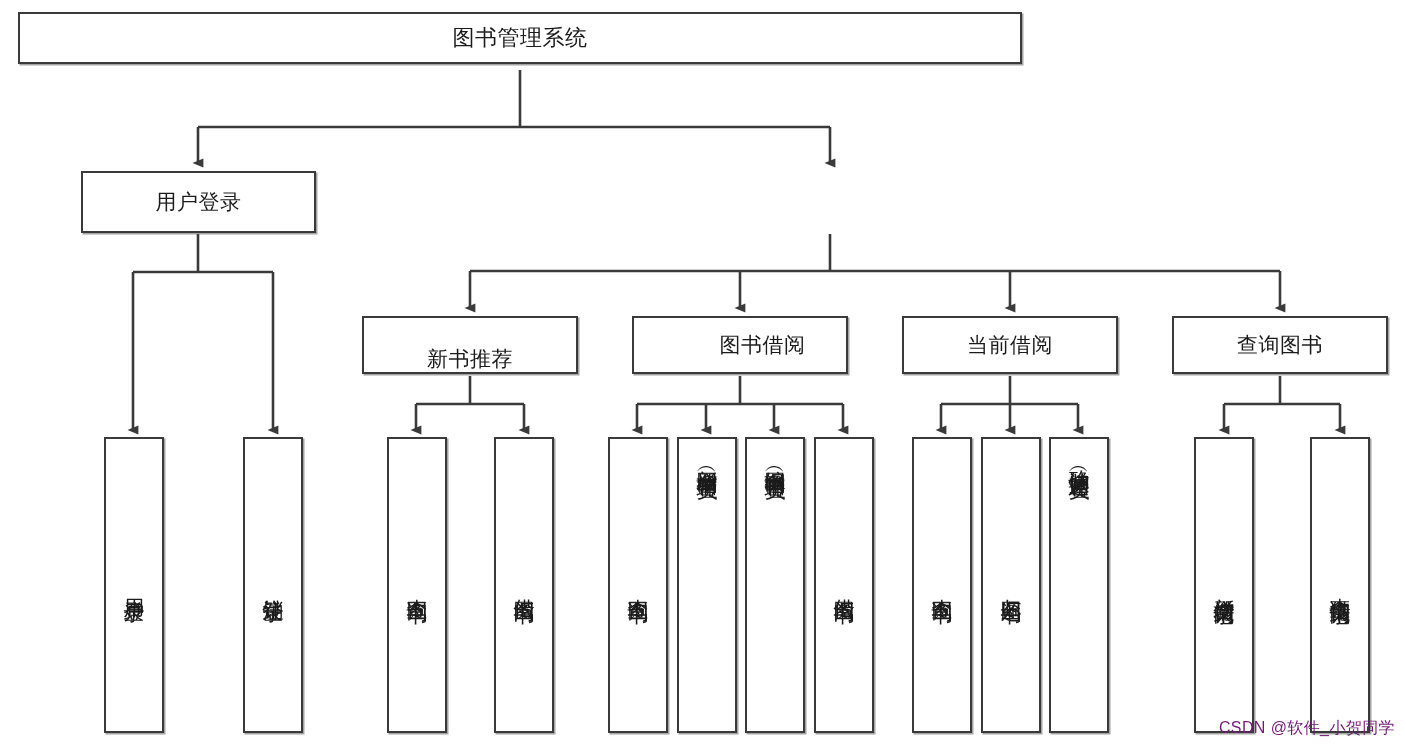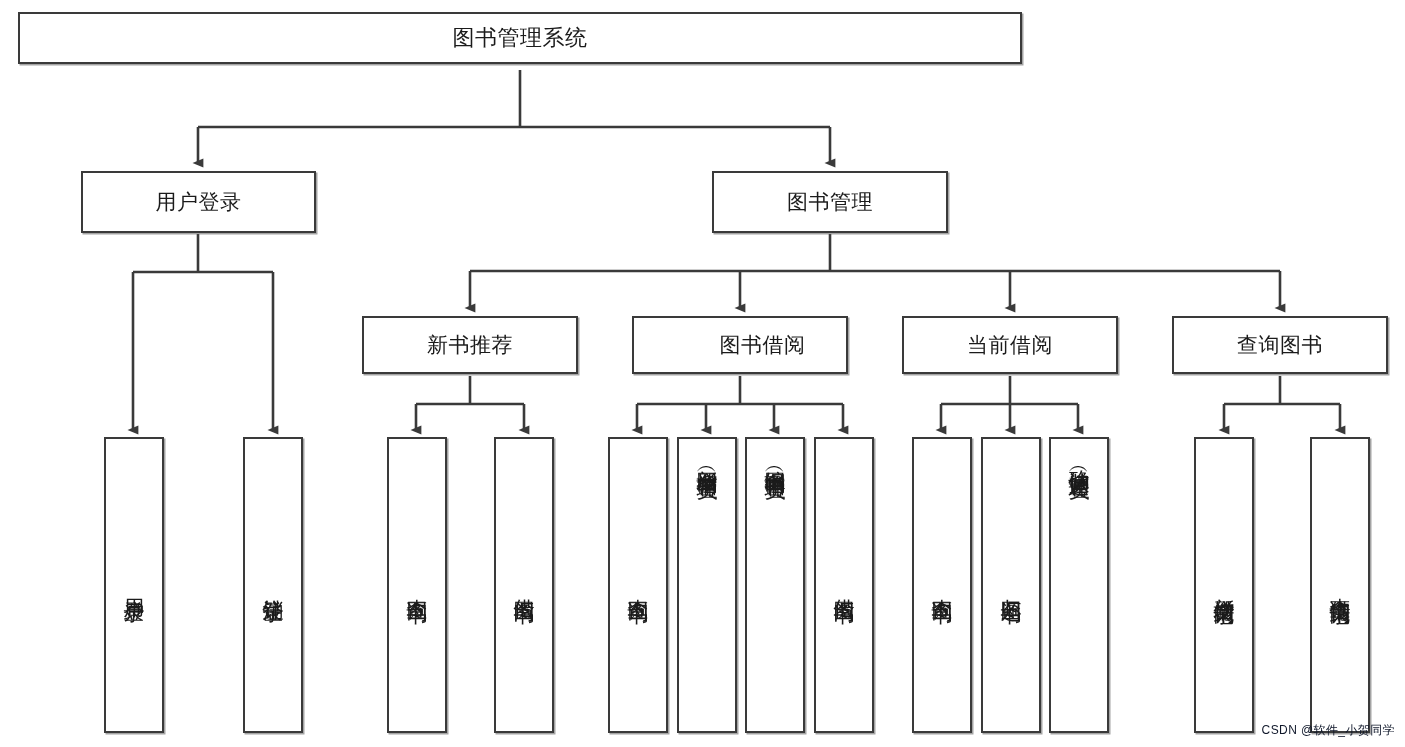--- a/index.html
+++ b/index.html
@@ -59,22 +59,22 @@
     -webkit-writing-mode: vertical-rl;
   }
   .node.leaf.tall-center {
     align-items: center;
     padding-top: 0;
   }
   #watermark {
     position: absolute;
     right: 10px;
     bottom: 8px;
-    font-size: 12px;
-    color: #0f172a;
+    font-size: 16px;
+    color: #701a75;
     letter-spacing: 0.4px;
     z-index: 3;
     white-space: nowrap;
   }
 </style>
 </head>
 <body>
 
 <div id="stage">
 
@@ -128,25 +128,22 @@
     </g>
   </svg>
 
   <div class="node root" style="left:18px; top:12px; width:1004px; height:52px;">
     <span class="lbl">图书管理系统</span>
   </div>
 
   <div class="node" style="left:81px; top:171px; width:235px; height:62px;">
     <span class="lbl">用户登录</span>
   </div>
-  <div class="node" style="left:712px; top:171px; width:236px; height:62px;">
-    <span class="lbl">图书管理</span>
-  </div>
-
-  <div class="node" style="left:362px; top:316px; width:216px; height:58px;">
+
+  <div class="node" style="left:362px; top:316px; width:216px; height:58px;align-items:flex-end;">
     <span class="lbl">新书推荐</span>
   </div>
   <div class="node" style="left:632px; top:316px; width:216px; height:58px;padding-left:45px;">
     <span class="lbl">图书借阅</span>
   </div>
   <div class="node" style="left:902px; top:316px; width:216px; height:58px;">
     <span class="lbl">当前借阅</span>
   </div>
   <div class="node" style="left:1172px; top:316px; width:216px; height:58px;">
     <span class="lbl">查询图书</span>

